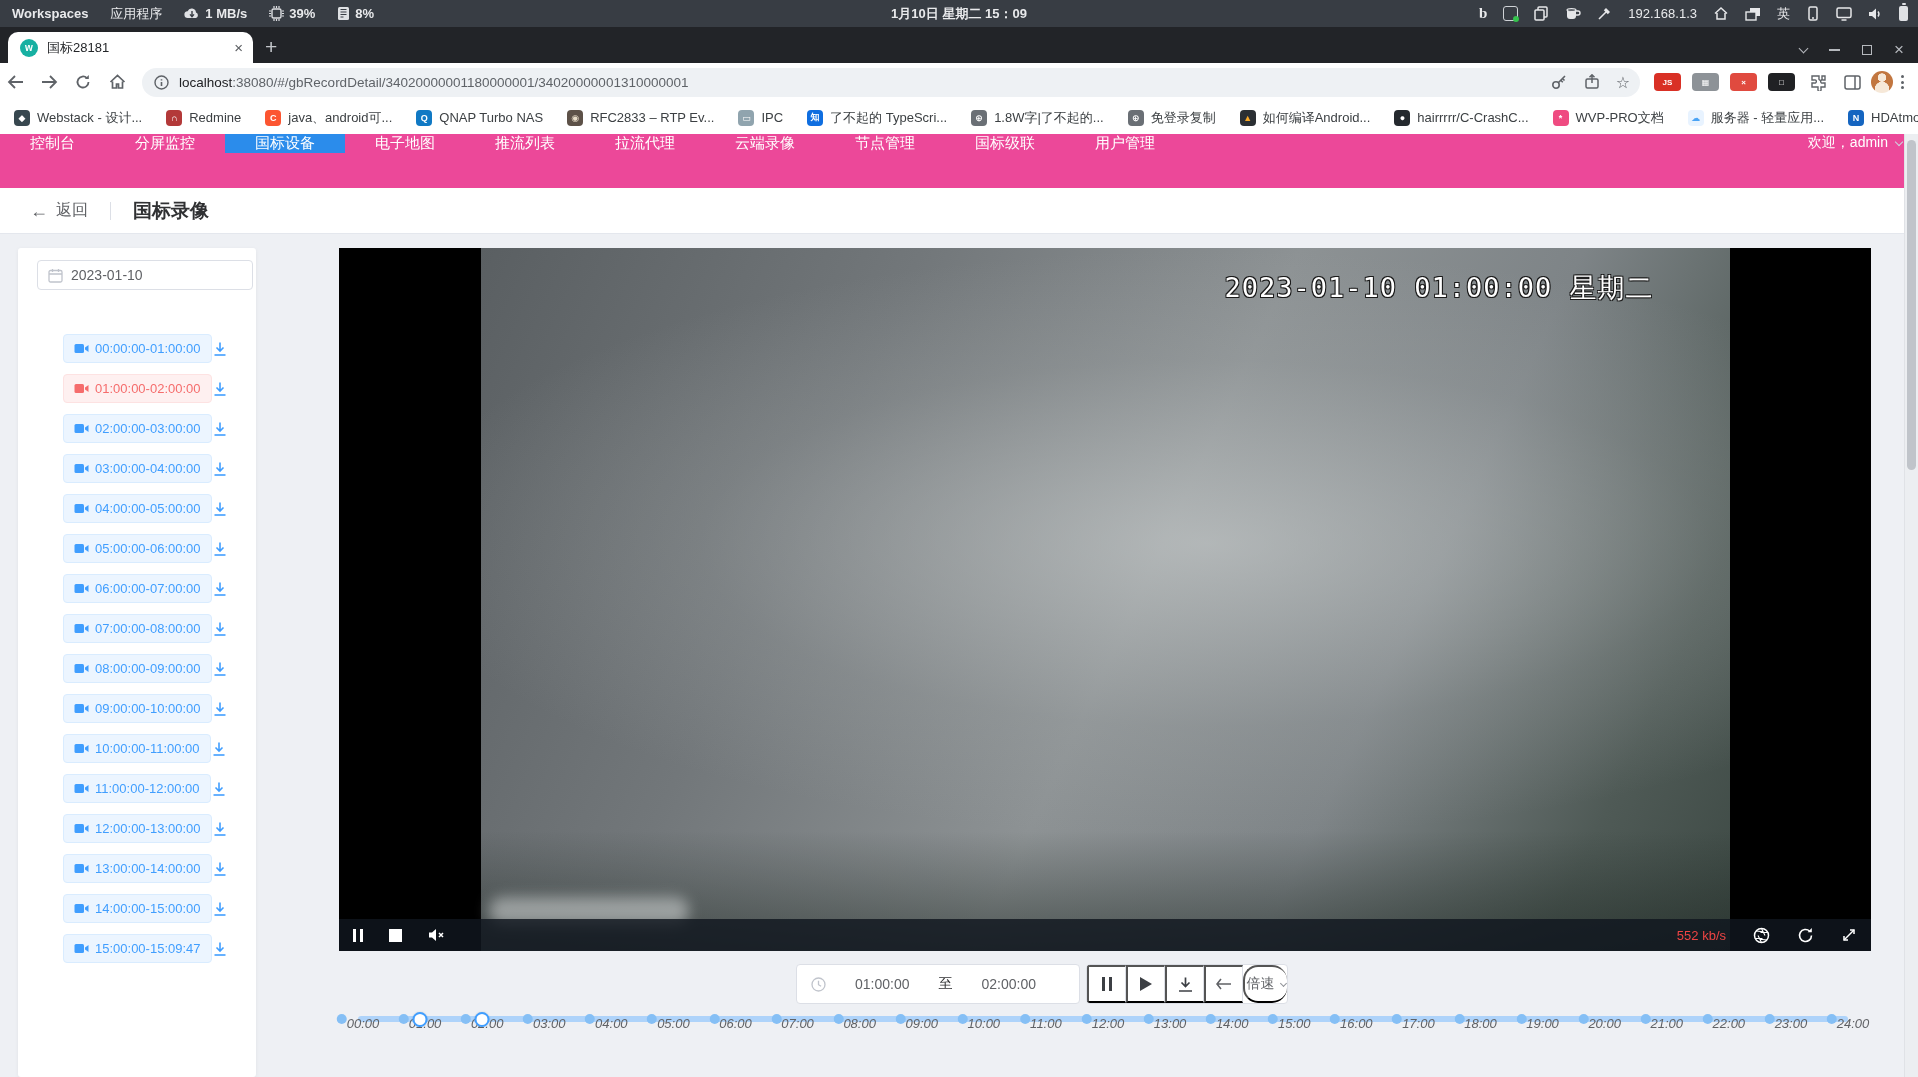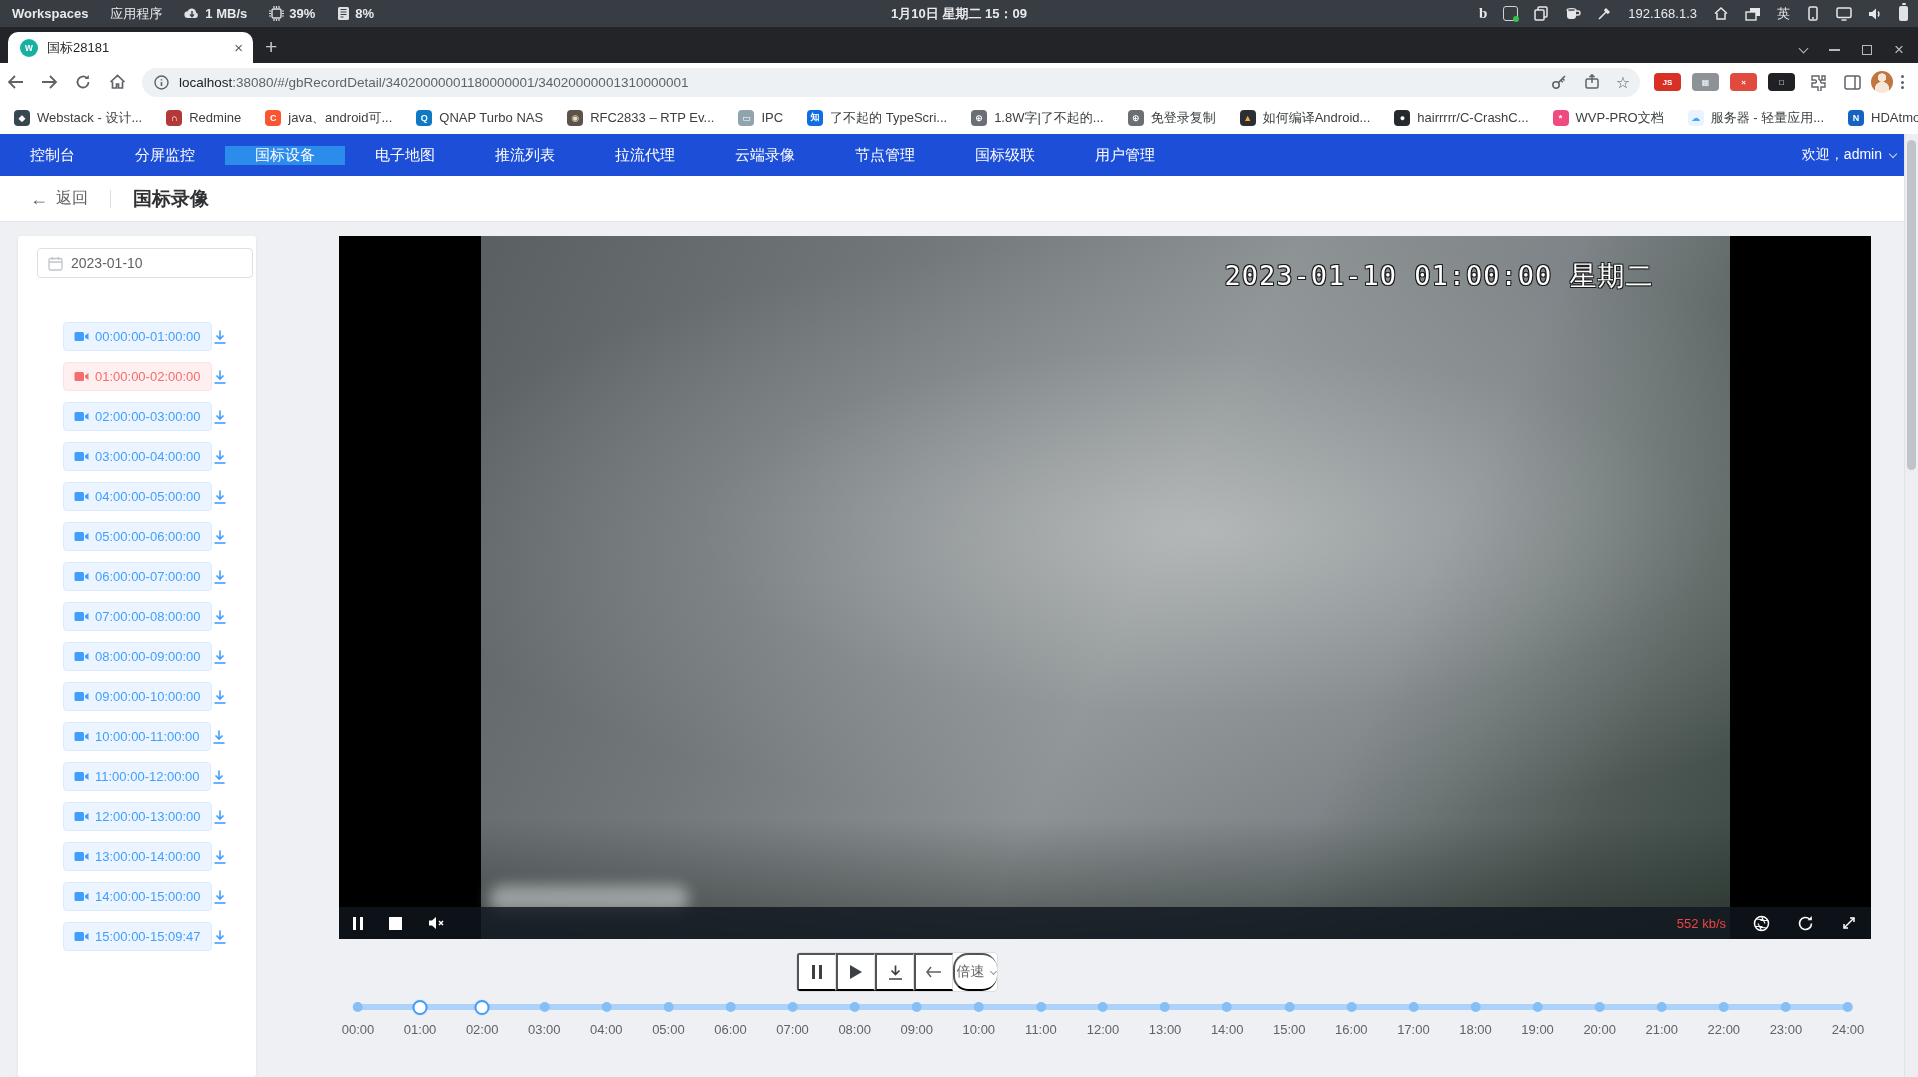--- a/index.html
+++ b/index.html
@@ -50,25 +50,25 @@
                 radial-gradient(circle at 50% 82%, #f6e8d8 0 7px, rgba(0,0,0,0) 7.5px), #c2763f; }
   .kebab { display:flex; flex-direction:column; gap:2.5px; padding:0 4px; }
   .kebab i { width:3px; height:3px; border-radius:50%; background:#5f6368; }
 
   
   .bookbar { height:33px; background:#fff; display:flex; align-items:center; padding:0 14px; gap:24px; font-size:13px; color:#3c4043; flex:0 0 auto; }
   .bm { display:flex; align-items:center; gap:7px; white-space:nowrap; }
   .bm-ico { width:16px; height:16px; border-radius:4px; font-size:9px; font-weight:bold; display:flex; align-items:center; justify-content:center; flex:0 0 auto; }
 
   
-  .navbar { height:42px; background:#1d4ed8; display:flex; align-items:center; color:#fff; flex:0 0 auto; }
+  .navbar { height:54px; background:#ec4899; display:flex; align-items:flex-start; color:#fff; flex:0 0 auto; }
   .nav-items { display:flex; align-items:stretch; }
   .nav-item { padding:0 30px; display:flex; align-items:center; font-size:15px; cursor:default; }
   .nav-item.active { background:#2b8ceb; }
-  .nav-right { margin-left:auto; display:flex; align-items:center; gap:8px; padding-right:22px; font-size:14px; }
+  .nav-right { margin-left:auto; display:flex; align-items:center; gap:8px; padding-right:16px; font-size:14px; }
   .nav-right .chev { color:#cdd6e0; width:6px; height:6px; margin-top:-3px; }
 
   
   .breadcrumb { height:46px; background:#fff; border-bottom:1px solid #e4e7ed; display:flex; align-items:center; padding-left:30px; flex:0 0 auto; }
   .back { display:flex; align-items:center; gap:8px; color:#606266; font-size:16px; }
   .back-arrow { font-size:18px; line-height:1; }
   .bc-divider { width:1px; height:18px; background:#dcdfe6; margin:0 22px; }
   .bc-title { font-size:19px; font-weight:bold; color:#303133; }
 
   
@@ -114,21 +114,21 @@
   .bg-btn:last-child { border-right:none; }
   .bg-speed { width:44px; gap:6px; color:#606266; font-size:14px;border-radius:15px; }
   .bg-speed .chev { width:5px; height:5px; color:#909399; margin-top:-2px; }
   .ic-pause { display:flex; gap:4px; }
   .ic-pause i { width:3px; height:14px; background:#3c3f44; display:block; }
   .ic-play { width:0; height:0; border-left:12px solid #3c3f44; border-top:7px solid transparent; border-bottom:7px solid transparent; }
 
   
   .timeline { position:relative; height:56px; margin:8px 0 0 19px; width:1490px; flex:0 0 auto; }
   .tl-track { position:absolute; top:4px; left:0; right:0; height:6px; border-radius:3px; background:#aed3fa; }
-  .tick { position:absolute; top:0; transform:translateX(-50%); display:flex; flex-direction:column; align-items:center; }
+  .tick { position:absolute; top:0; transform:translateX(-50%); display:flex; flex-direction:row; align-items:center;font-style:italic; }
   .tick .dot { width:10px; height:10px; border-radius:50%; background:#85bff5; margin:2px 0 10px 0; }
   .tick .tick-label { font-size:13px; color:#606266; white-space:nowrap; }
   .tl-handle { position:absolute; top:0; width:15px; height:15px; border-radius:50%; background:#fff; border:2px solid #409eff; transform:translateX(-50%); box-shadow:0 0 2px rgba(0,0,0,.15); z-index:2; }
 
   
   .scrollbar { position:absolute; top:134px; right:0; width:14px; bottom:0; background:#eceef1; border-left:1px solid #e0e2e6; }
   .scroll-thumb { position:absolute; top:6px; left:2px; width:9px; height:330px; border-radius:5px; background:#c0c4ca; }
 </style>
 </head>
 <body>
@@ -723,20 +723,29 @@
               </svg>
             <svg width="16" height="16" viewBox="0 0 16 16">
                 <path d="M3 13 13 3" stroke="#fff" stroke-width="1.5"></path>
                 <path d="M9 3h4v4M7 13H3V9" fill="none" stroke="#fff" stroke-width="1.5"></path>
               </svg>
           </div>
         </div>
       </div>
 
       <div class="controlrow">
+        <div class="time-input">
+          <svg width="15" height="15" viewBox="0 0 15 15" style="color:#c0c4cc">
+              <circle cx="7.5" cy="7.5" r="6.5" fill="none" stroke="currentColor" stroke-width="1.3"></circle>
+              <path d="M7.5 3.8v3.9l2.6 1.5" fill="none" stroke="currentColor" stroke-width="1.3"></path>
+            </svg>
+          <span class="t">01:00:00</span>
+          <span class="to">至</span>
+          <span class="t">02:00:00</span>
+        </div>
         <div class="btn-group">
           <button class="bg-btn">
               <span class="ic-pause">
                 <i></i>
                 <i></i>
               </span>
             </button>
           <button class="bg-btn">
               <span class="ic-play"></span>
             </button>

